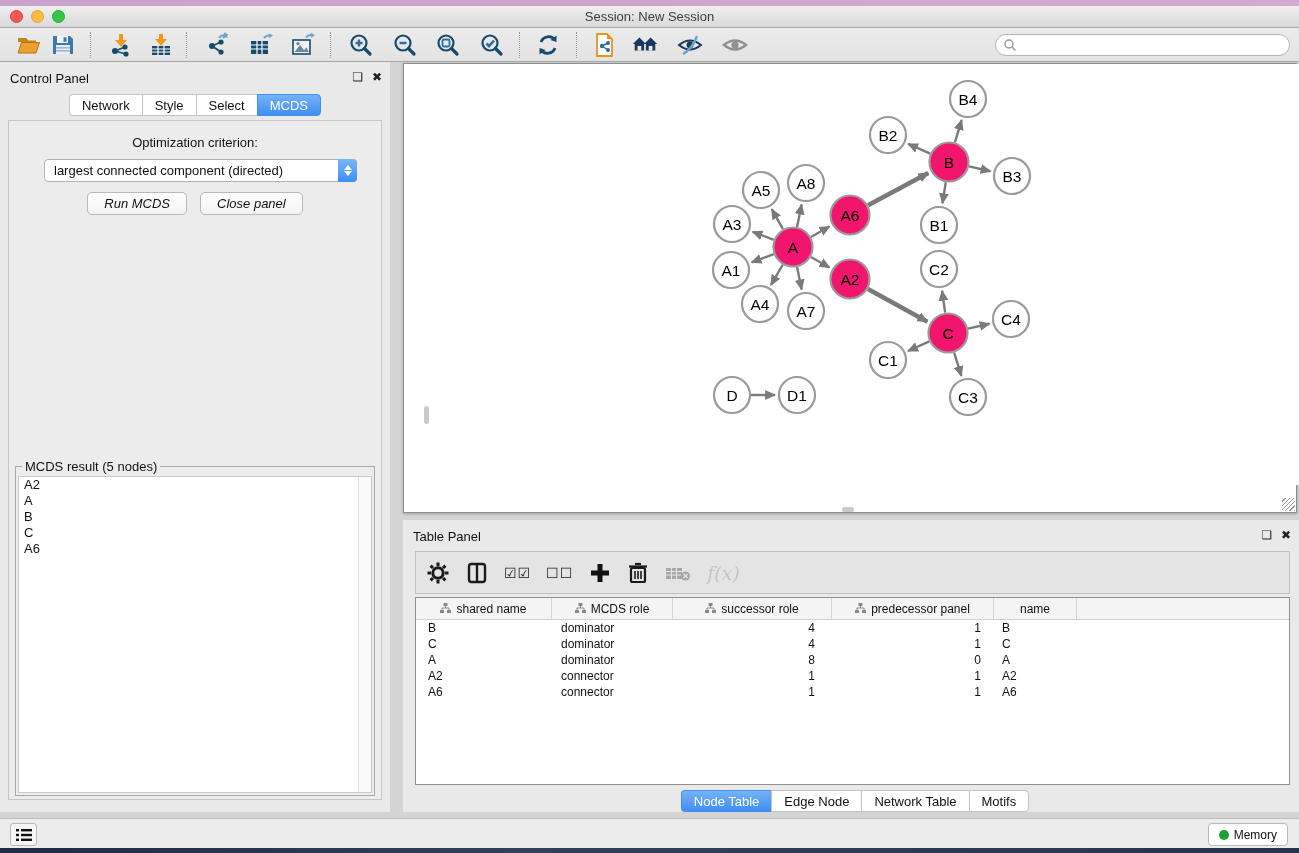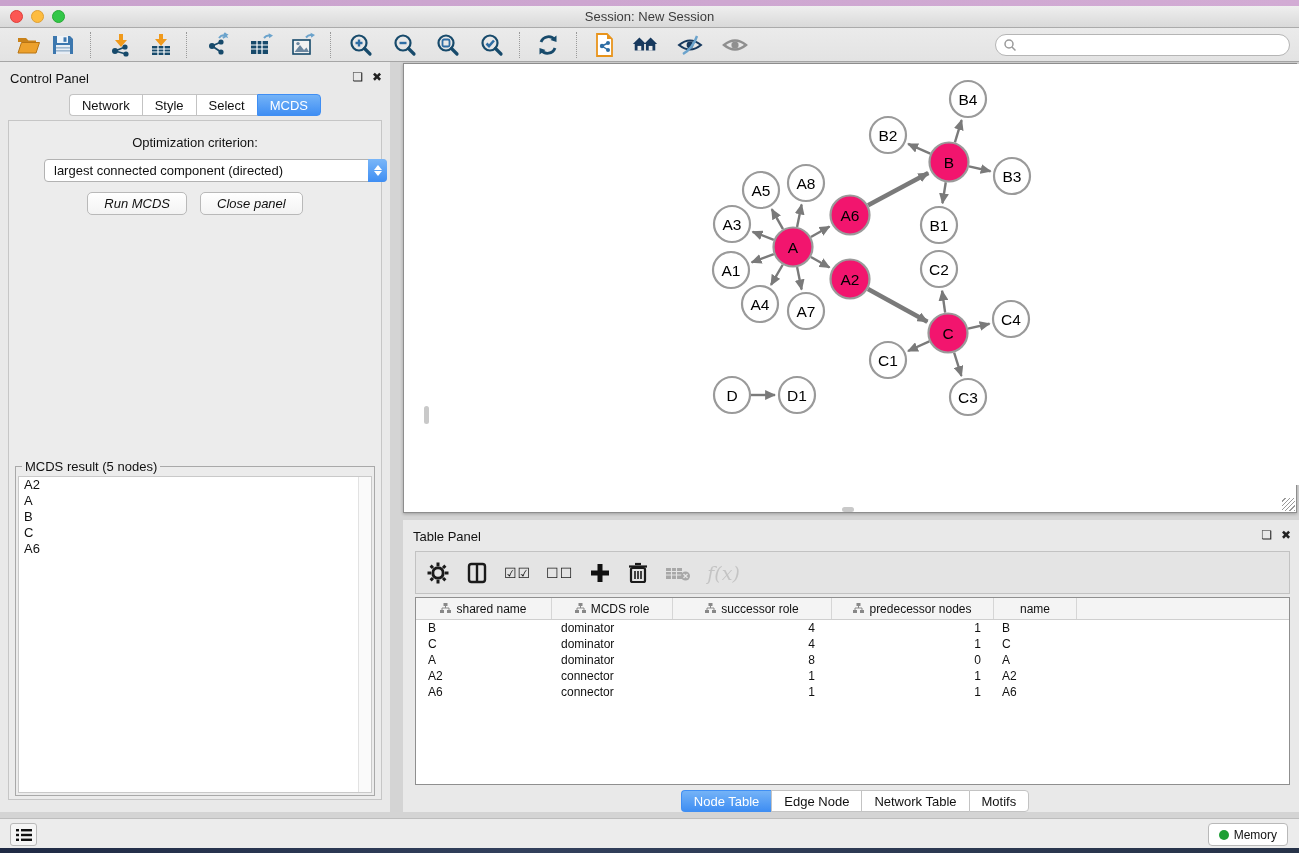--- a/index.html
+++ b/index.html
@@ -45,21 +45,21 @@
   .seg-tabs { position:absolute; left:0; right:0; top:32px; display:flex; justify-content:center; }
   .seg { border:1px solid #c3c3c3; background:#fff; padding:2px 12px; font-size:13px;
     border-right:none; color:#111; cursor:default; height:22px; display:flex; align-items:center; }
   .seg:first-child { border-radius:4px 0 0 4px; }
   .seg:last-child { border-right:1px solid #c3c3c3; border-radius:0 4px 4px 0; }
   .seg.active { background:linear-gradient(#74b3f7,#3f8ef3); color:#fff; border-color:#3f8ef3; }
 
   .cp-content { position:absolute; left:8px; right:8px; top:58px; bottom:12px;
     background:#ececec; border:1px solid #c6c6c6; }
   .opt-label { text-align:center; margin-top:14px; font-size:13px; color:#111; }
-  .dropdown { position:absolute; left:35px; top:38px; width:343px; height:23px; background:#fff;
+  .dropdown { position:absolute; left:35px; top:38px; width:313px; height:23px; background:#fff;
     border:1px solid #b2b2b2; border-radius:4px; display:flex; align-items:center; cursor:default; }
   .dropdown .dd-text { flex:1; padding-left:9px; font-size:13px; color:#111; white-space:nowrap; }
   .dd-stepper { width:19px; height:23px; margin-right:-1px; border-radius:0 4px 4px 0;
     background:linear-gradient(#79b6f8,#3f8ef3); display:flex; flex-direction:column;
     align-items:center; justify-content:center; gap:1px; }
   .dd-stepper i { width:0; height:0; border-left:4px solid transparent; border-right:4px solid transparent; }
   .dd-stepper i.up { border-bottom:5px solid #fff; }
   .dd-stepper i.down { border-top:5px solid #fff; }
   .cp-buttons { position:absolute; left:0; right:0; top:71px; display:flex; justify-content:center; gap:13px; }
   .btn { background:linear-gradient(#ffffff,#f3f3f3); border:1px solid #b9b9b9; border-radius:5px;
@@ -540,21 +540,21 @@
           </svg>
           <span>successor role</span>
         </div>
         <div class="nt-h col3">
           <svg width="11" height="11" viewBox="0 0 11 11">
             <rect x="3.5" y="0" width="4" height="3" fill="#888"></rect>
               <rect x="0" y="7" width="4" height="3" fill="#888"></rect>
             <rect x="7" y="7" width="4" height="3" fill="#888"></rect>
             <path d="M5.5 3 v2 M2 7 V5 h7 v2" stroke="#888" stroke-width="1" fill="none"></path>
           </svg>
-          <span>predecessor nodes</span>
+          <span>predecessor panel</span>
         </div>
         <div class="nt-h col4">
           <span>name</span>
         </div>
         <div class="nt-h colf" style="border-right:none"></div>
       </div>
       <div class="nt-rows" id="node-table-body">
           <div class="nt-row">
             <div class="nt-c col0">B</div>
             <div class="nt-c col1">dominator</div>

